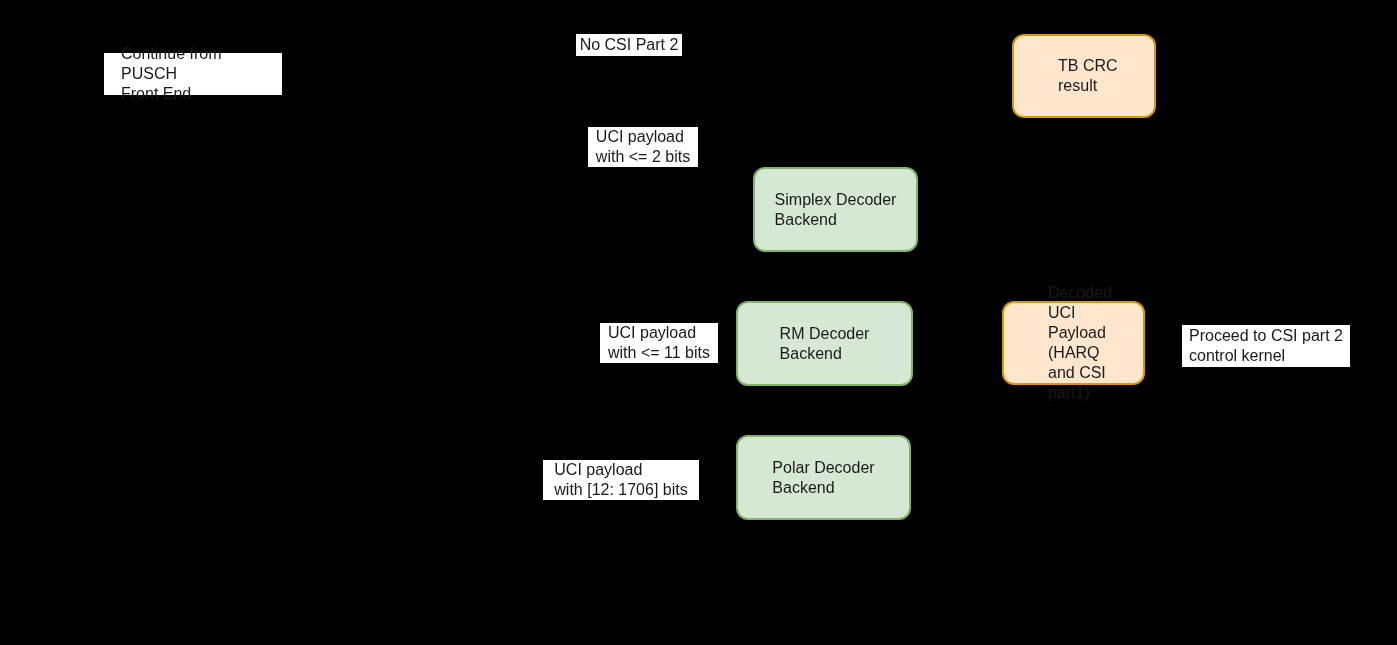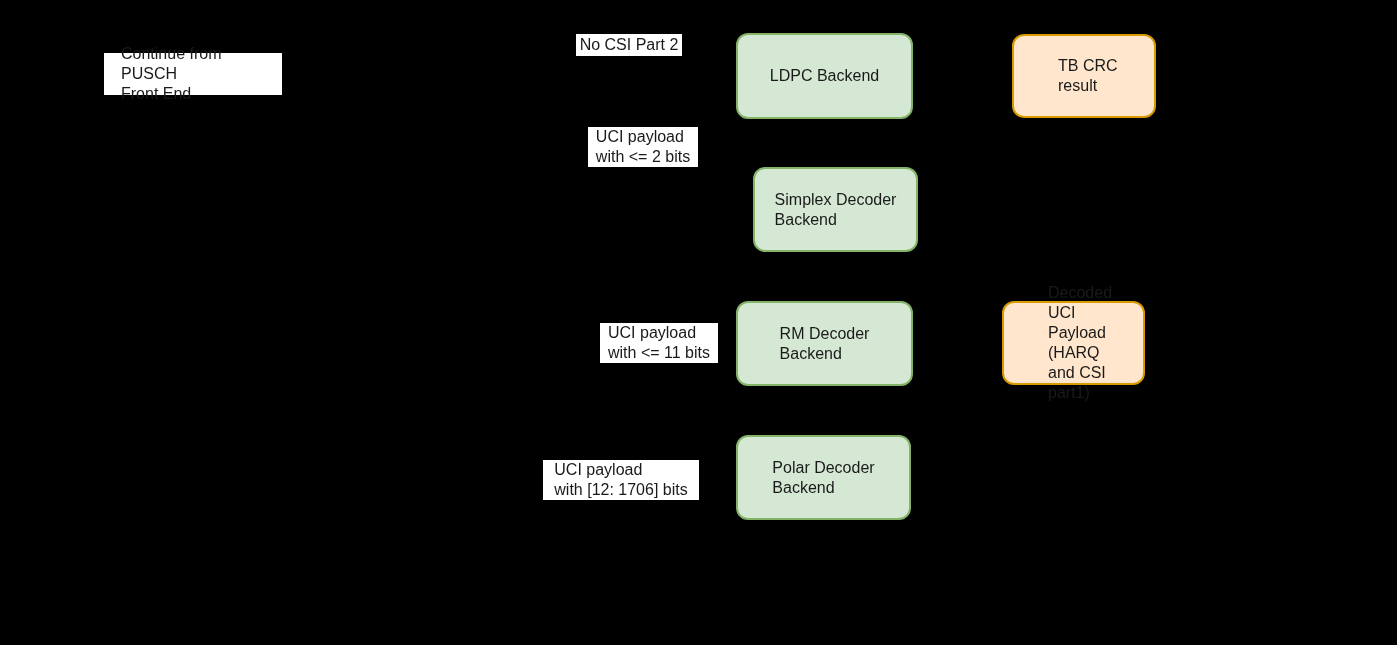--- a/index.html
+++ b/index.html
@@ -46,40 +46,41 @@
 <body>
 
 <div id="canvas">
 
   <div class="node edge-label" style="left:104px; top:53px; width:178px; height:42px;padding-left:17px;">Continue from PUSCH
 Front End</div>
 
 
   <div class="node edge-label" style="left:576px; top:34px; width:106px; height:22px;">No CSI Part 2</div>
 
-  <div class="node process" style="left:736px; top:33px; width:177px; height:86px;">LDPC Backend</div>
 
   <div class="node result" style="left:1012px; top:34px; width:144px; height:84px;">TB CRC result</div>
 
   <div class="node edge-label" style="left:588px; top:127px; width:110px; height:40px;">UCI payload
 with &lt;= 2 bits</div>
 
   <div class="node process" style="left:736px; top:167px; width:165px; height:85px;margin-left:17px;">Simplex Decoder
 Backend</div>
 
   <div class="node edge-label" style="left:600px; top:323px; width:118px; height:40px;">UCI payload
 with &lt;= 11 bits</div>
 
   <div class="node process" style="left:736px; top:301px; width:177px; height:85px;">RM Decoder
 Backend</div>
 
   <div class="node result" style="left:1002px; top:301px; width:143px; height:84px;">Decoded UCI
 Payload (HARQ
 and CSI part1)</div>
 
+  <div class="node edge-label" style="left:1182px; top:325px; width:168px; height:42px;">Proceed to CSI part 2
+control kernel</div>
 
   <div class="node edge-label" style="left:543px; top:460px; width:156px; height:40px;">UCI payload
 with [12: 1706] bits</div>
 
   <div class="node process" style="left:736px; top:435px; width:175px; height:85px;">Polar Decoder
 Backend</div>
 
 
 </div>
 

